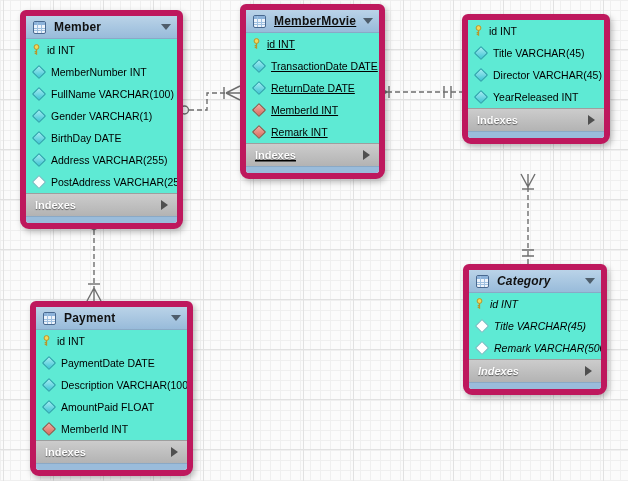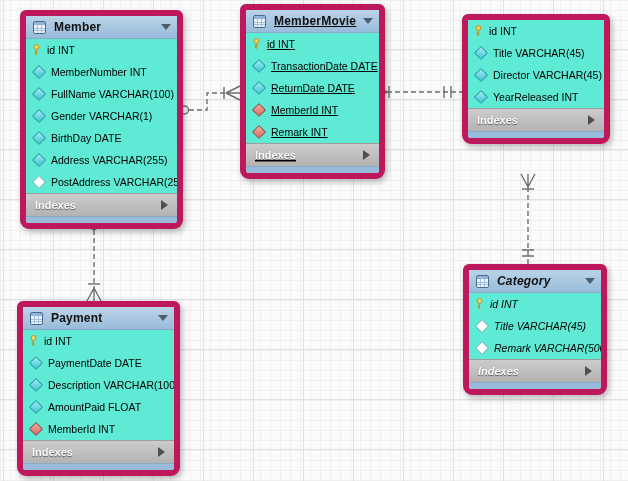--- a/index.html
+++ b/index.html
@@ -203,21 +203,21 @@
       <span class="ic ic-nn"></span>
       <span>YearReleased INT</span>
     </div>
   <div class="t-indexes">
       <span>Indexes</span>
       <span class="idx-arrow"></span>
     </div>
   <div class="t-footer"></div>
 </div>
 
-<div class="table" style="left:17px;top:301px;width:151px;">
+<div class="table" style="left:30px;top:301px;width:151px;">
   <div class="t-header">
     <span class="ic-key-wrap">
         <svg width="13" height="13" viewBox="0 0 13 13">
           <rect x="0.5" y="0.5" width="12" height="12" rx="1.5" fill="#eef4fb" stroke="#49698f"></rect>
           <rect x="1" y="1" width="11" height="3" fill="#8db3da"></rect>
           <path d="M4.5 1 V12 M8.5 4 V12 M1 7.5 H12 M1 9.5 H12" stroke="#9fc0e0" stroke-width="1"></path>
         </svg>
       </span>
     <span class="t-title">Payment</span>
     <span class="collapse-arrow"></span>

